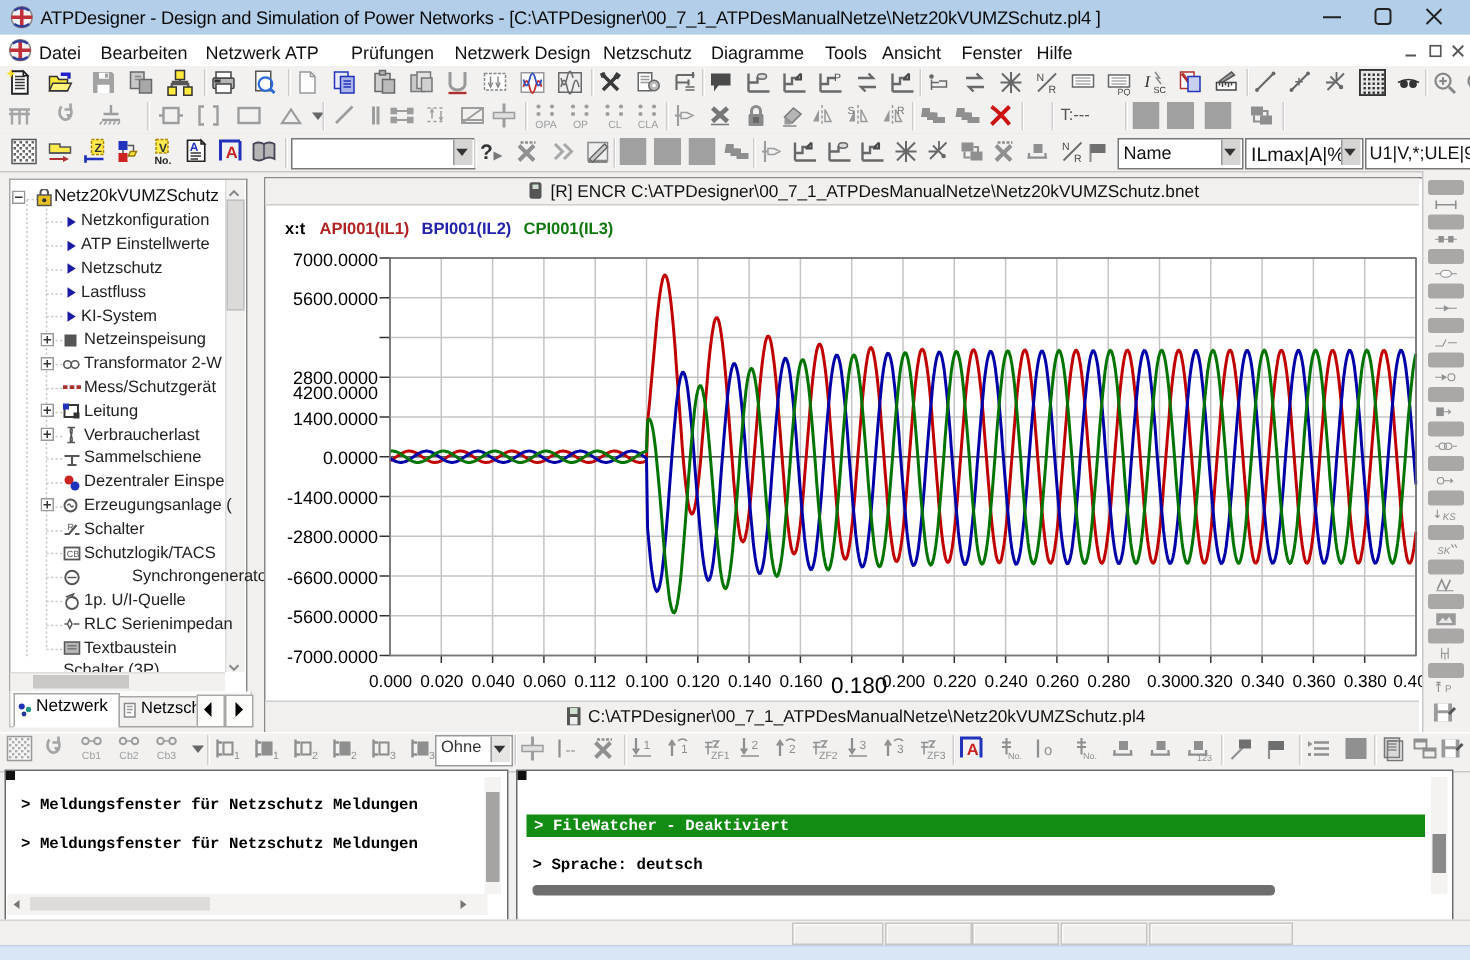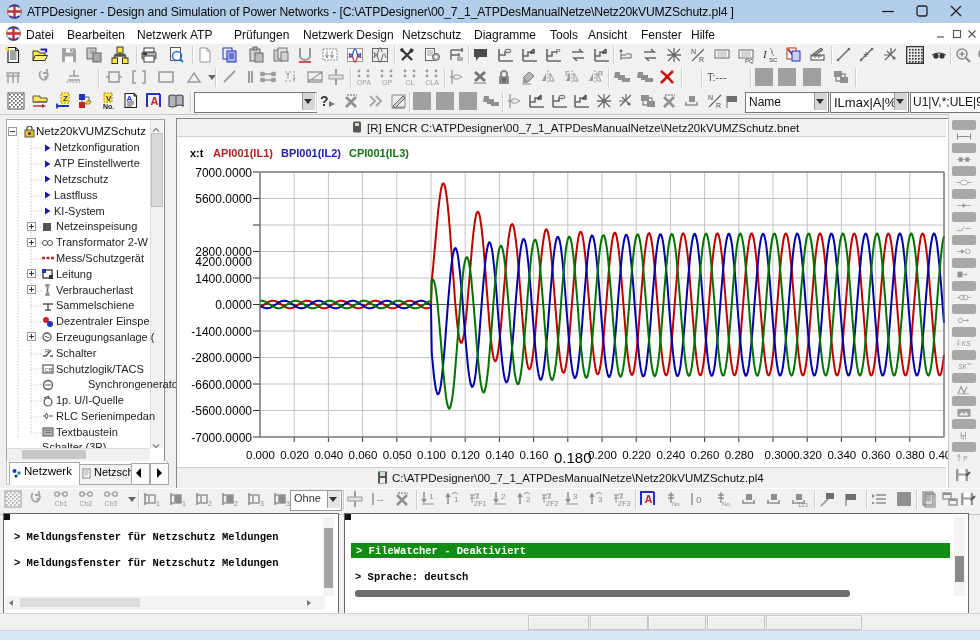--- a/index.html
+++ b/index.html
@@ -802,21 +802,21 @@
 <div class="ab" style="left:188px;top:298.0px;font-size:12px;color:#000;white-space:nowrap;text-decoration:underline;"><span style="display:inline-block;width:64px;text-align:right">0.0000</span></div>
 <div class="ab" style="left:188px;top:324.5px;font-size:12px;color:#000;white-space:nowrap;"><span style="display:inline-block;width:64px;text-align:right">-1400.0000</span></div>
 <div class="ab" style="left:188px;top:351.0px;font-size:12px;color:#000;white-space:nowrap;"><span style="display:inline-block;width:64px;text-align:right">-2800.0000</span></div>
 <div class="ab" style="left:188px;top:377.5px;font-size:12px;color:#000;white-space:nowrap;"><span style="display:inline-block;width:64px;text-align:right">-6600.0000</span></div>
 <div class="ab" style="left:188px;top:404.0px;font-size:12px;color:#000;white-space:nowrap;"><span style="display:inline-block;width:64px;text-align:right">-5600.0000</span></div>
 <div class="ab" style="left:188px;top:430.5px;font-size:12px;color:#000;white-space:nowrap;"><span style="display:inline-block;width:64px;text-align:right">-7000.0000</span></div>
 <div class="ab" style="left:246.0px;top:449px;font-size:11.5px;color:#000;white-space:nowrap;"><span style="display:inline-block;width:28px;text-align:center">0.000</span></div>
 <div class="ab" style="left:280.2px;top:449px;font-size:11.5px;color:#000;white-space:nowrap;"><span style="display:inline-block;width:28px;text-align:center">0.020</span></div>
 <div class="ab" style="left:314.4px;top:449px;font-size:11.5px;color:#000;white-space:nowrap;"><span style="display:inline-block;width:28px;text-align:center">0.040</span></div>
 <div class="ab" style="left:348.6px;top:449px;font-size:11.5px;color:#000;white-space:nowrap;"><span style="display:inline-block;width:28px;text-align:center">0.060</span></div>
-<div class="ab" style="left:382.8px;top:449px;font-size:11.5px;color:#000;white-space:nowrap;"><span style="display:inline-block;width:28px;text-align:center">0.050</span></div>
+<div class="ab" style="left:382.8px;top:449px;font-size:11.5px;color:#000;white-space:nowrap;"><span style="display:inline-block;width:28px;text-align:center">0.112</span></div>
 <div class="ab" style="left:417.0px;top:449px;font-size:11.5px;color:#000;white-space:nowrap;"><span style="display:inline-block;width:28px;text-align:center">0.100</span></div>
 <div class="ab" style="left:451.20000000000005px;top:449px;font-size:11.5px;color:#000;white-space:nowrap;"><span style="display:inline-block;width:28px;text-align:left">0.120</span></div>
 <div class="ab" style="left:485.40000000000003px;top:449px;font-size:11.5px;color:#000;white-space:nowrap;"><span style="display:inline-block;width:28px;text-align:center">0.140</span></div>
 <div class="ab" style="left:519.6px;top:449px;font-size:11.5px;color:#000;white-space:nowrap;"><span style="display:inline-block;width:28px;text-align:center">0.160</span></div>
 <div class="ab" style="left:554px;top:449px;font-size:15px;color:#000;white-space:nowrap;"><span style="display:inline-block;width:28px;text-align:center">0.180</span></div>
 <div class="ab" style="left:588.0px;top:449px;font-size:11.5px;color:#000;white-space:nowrap;"><span style="display:inline-block;width:28px;text-align:left">0.200</span></div>
 <div class="ab" style="left:622.2px;top:449px;font-size:11.5px;color:#000;white-space:nowrap;"><span style="display:inline-block;width:28px;text-align:center">0.220</span></div>
 <div class="ab" style="left:656.4000000000001px;top:449px;font-size:11.5px;color:#000;white-space:nowrap;"><span style="display:inline-block;width:28px;text-align:right">0.240</span></div>
 <div class="ab" style="left:690.6px;top:449px;font-size:11.5px;color:#000;white-space:nowrap;"><span style="display:inline-block;width:28px;text-align:center">0.260</span></div>
 <div class="ab" style="left:724.8000000000001px;top:449px;font-size:11.5px;color:#000;white-space:nowrap;"><span style="display:inline-block;width:28px;text-align:center">0.280</span></div>

